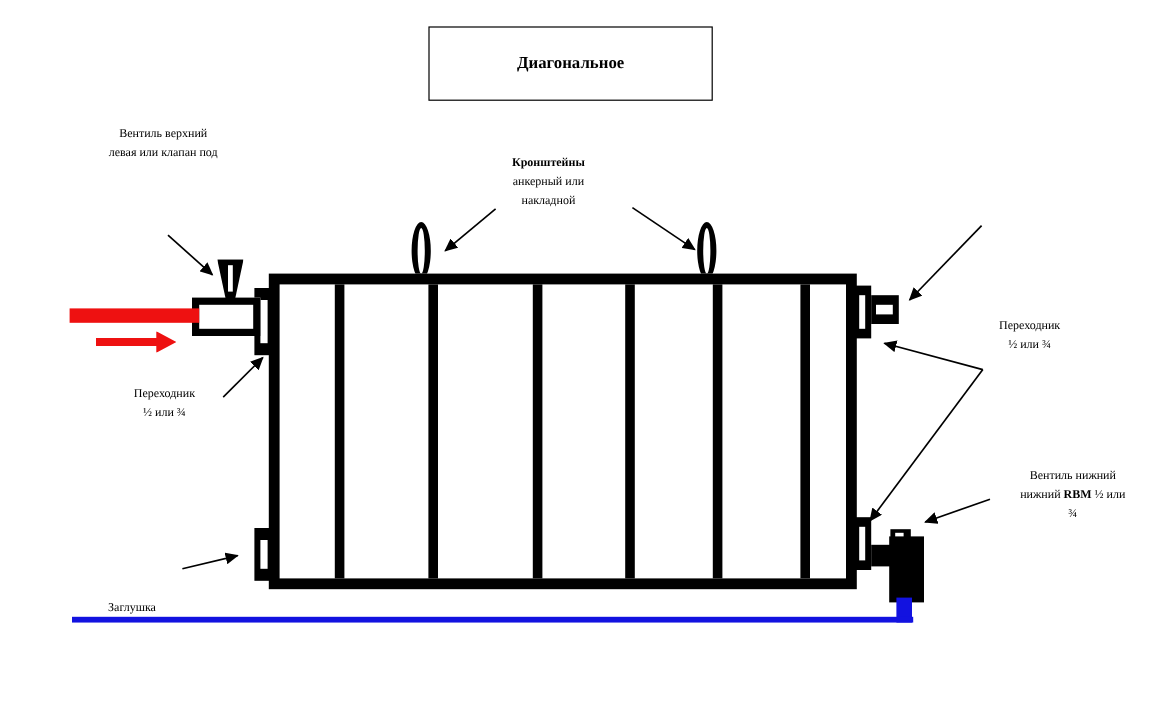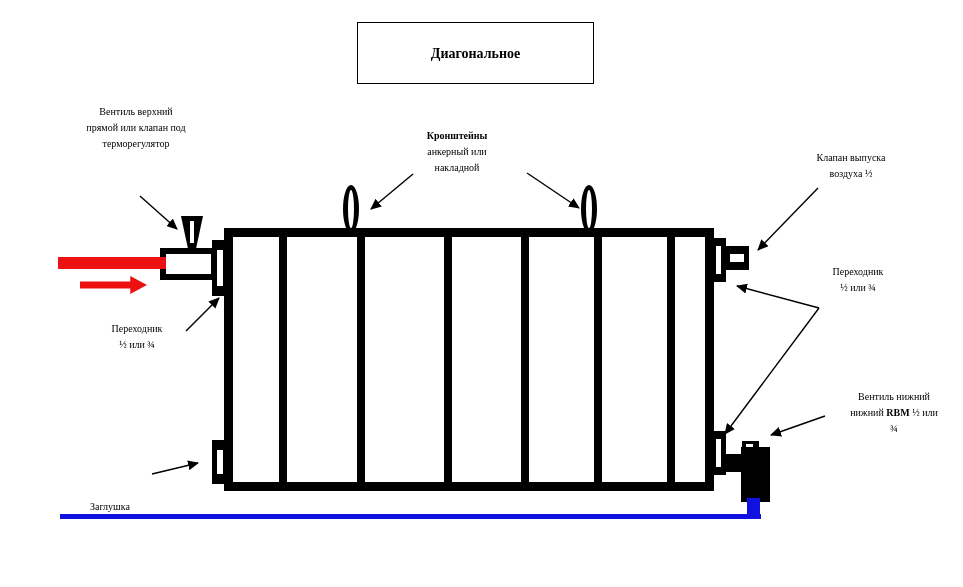--- a/index.html
+++ b/index.html
@@ -61,34 +61,29 @@
 <body>
 
 <div class="stage">
 
   <div class="title-box">
     <div>Диагональное</div>
   </div>
 
   <div class="lbl" style="left:46px;top:104px;width:180px;">
     <div>Вентиль верхний</div>
-    <div>прямой или клапан под</div>
-    <div>терморегулятор</div>
+    <div>левая или клапан под</div>
   </div>
 
   <div class="lbl" style="left:396px;top:128px;width:122px;">
     <div class="b">Кронштейны</div>
     <div>анкерный или</div>
     <div>накладной</div>
   </div>
 
-  <div class="lbl" style="left:786px;top:150px;width:130px;">
-    <div>Клапан выпуска</div>
-    <div>воздуха ½</div>
-  </div>
 
   <div class="lbl" style="left:793px;top:264px;width:130px;">
     <div>Переходник</div>
     <div>½ или ¾</div>
   </div>
 
   <div class="lbl" style="left:72px;top:321px;width:130px;">
     <div>Переходник</div>
     <div>½ или ¾</div>
   </div>

